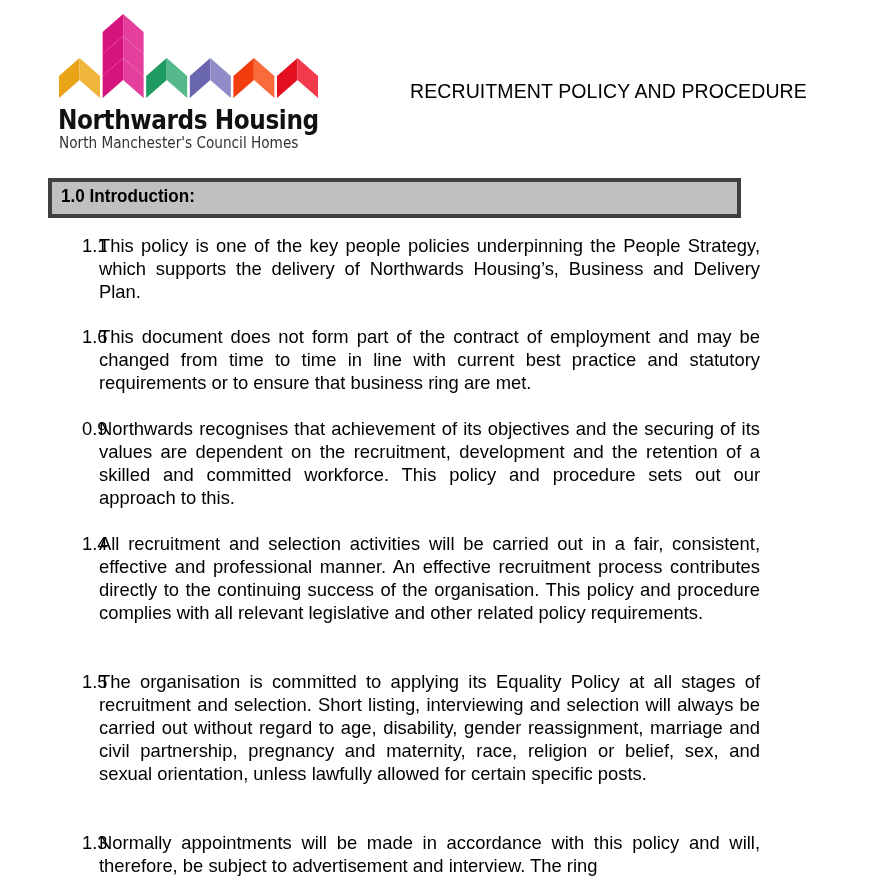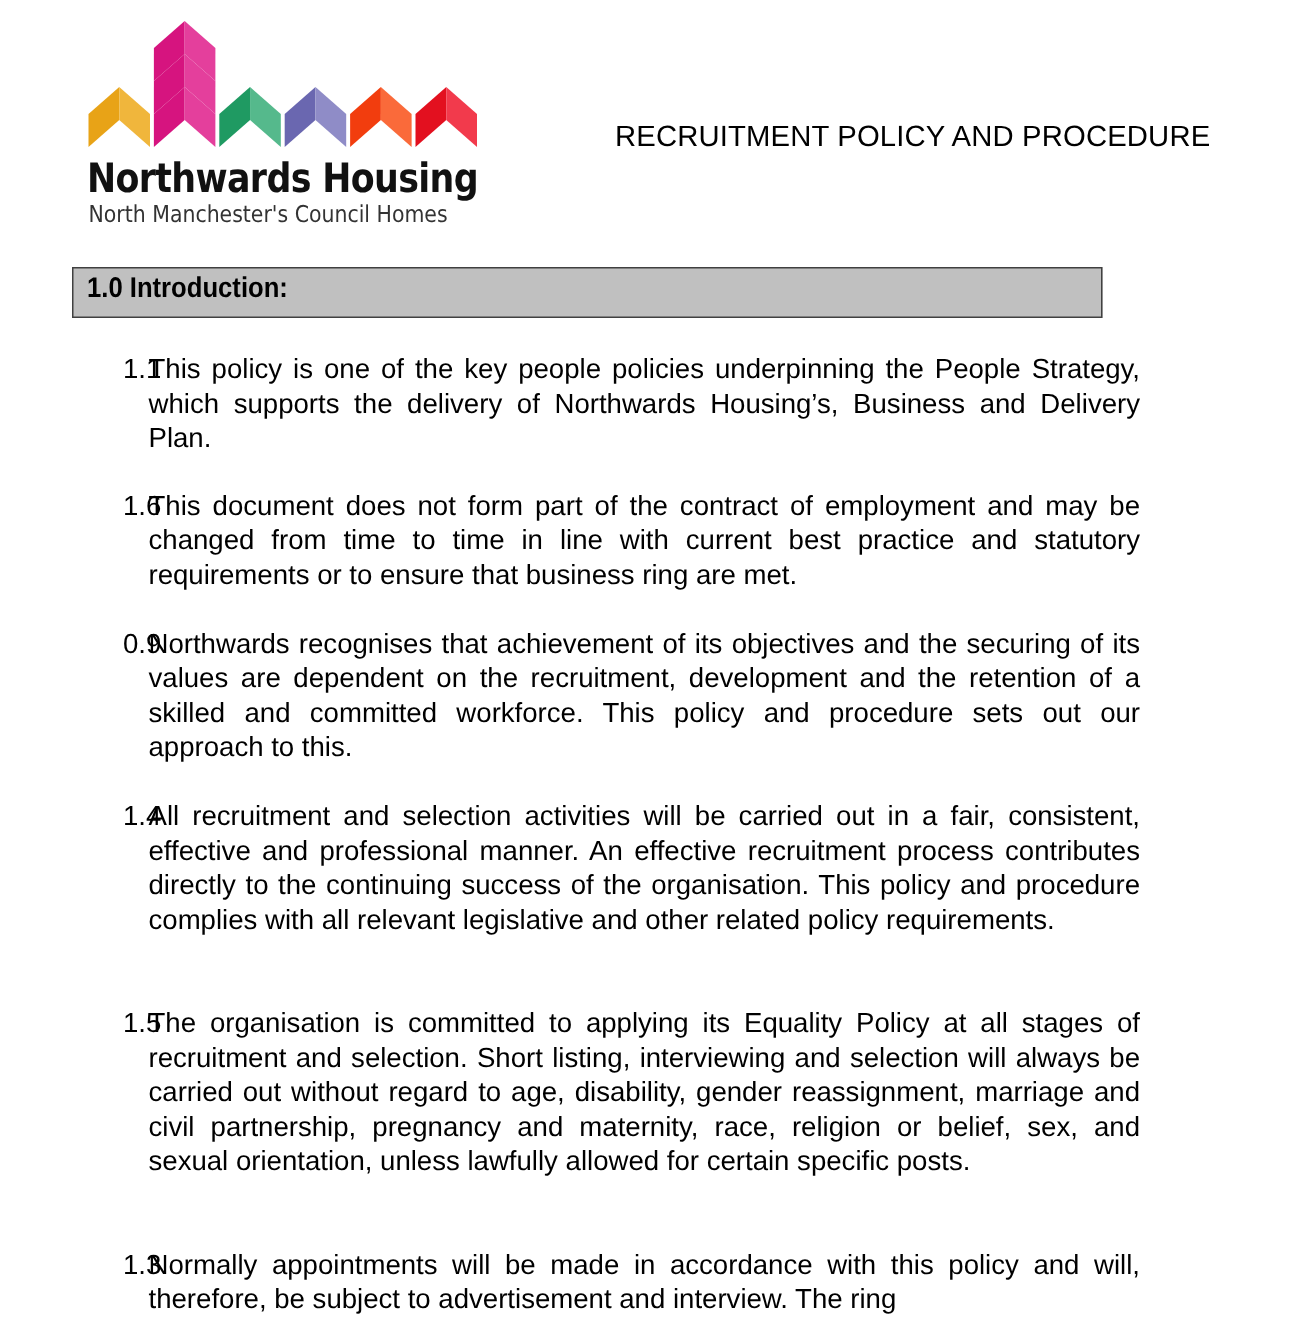--- a/index.html
+++ b/index.html
@@ -9,21 +9,21 @@
   .logo svg { position: absolute; left: 0; top: 0; }
   .logo-name { position: absolute; left: 2px; top: 96px; font-family: "DejaVu Sans", sans-serif;
                font-weight: bold; font-size: 27px; letter-spacing: -0.5px; white-space: nowrap;
                transform: scaleX(0.86); transform-origin: left top; color: #111; }
   .logo-tag { position: absolute; left: 3px; top: 126px; font-family: "DejaVu Sans", sans-serif;
               font-size: 15.5px; white-space: nowrap; color: #333;
               transform: scaleX(0.88); transform-origin: left top; }
   .doc-title { position: absolute; left: 410px; top: 80px; font-weight: normal; font-size: 19.5px;
                letter-spacing: 0.1px; white-space: nowrap; }
   .section-header { position: absolute; left: 48px; top: 178px; width: 685px; height: 32px;
-                    background: #c0c0c0; border: 1px solid #404040; }
+                    background: #c0c0c0; border: 4px solid #404040; }
   .section-header span { position: absolute; left: 9px; top: 3px; font-weight: bold; font-size: 19px;
                          transform: scaleX(0.9); transform-origin: left top; white-space: nowrap; }
   .para { position: absolute; left: 66px; width: 694px; font-size: 18.4px; line-height: 23px; }
   .para .num { position: absolute; left: 16px; top: 0; }
   .para .txt { margin-left: 33px; text-align: justify; display: block; }
 </style>
 </head>
 <body>
 
 <div class="logo">

